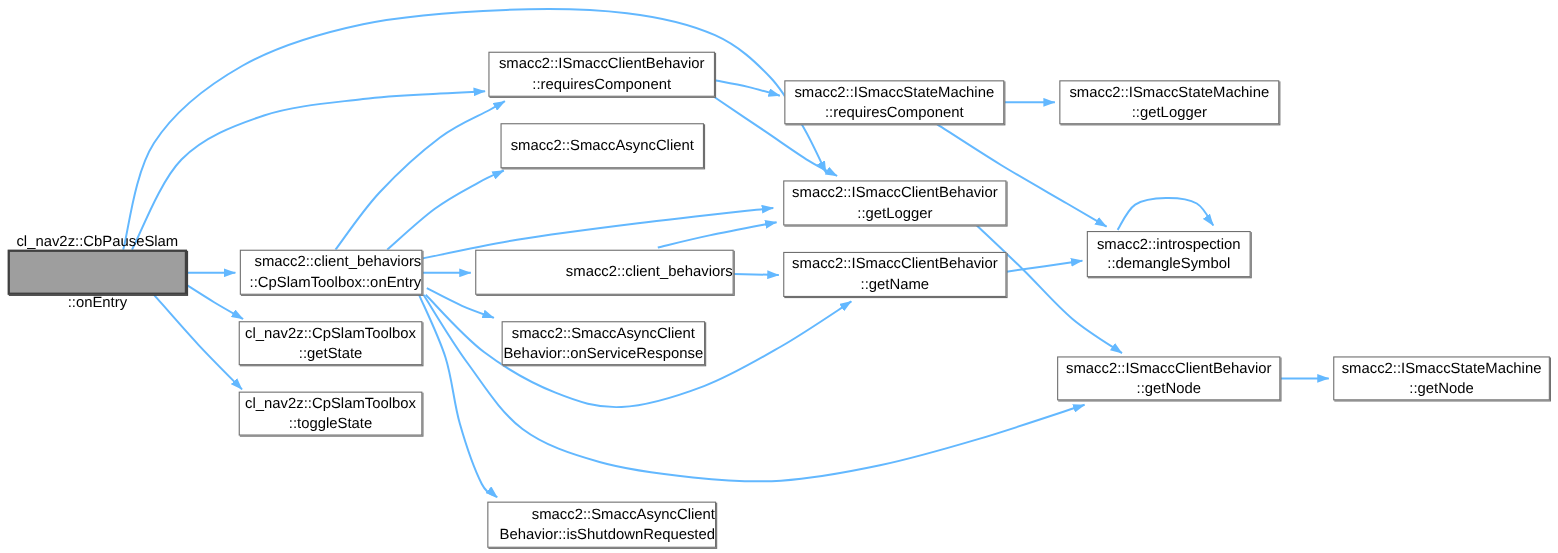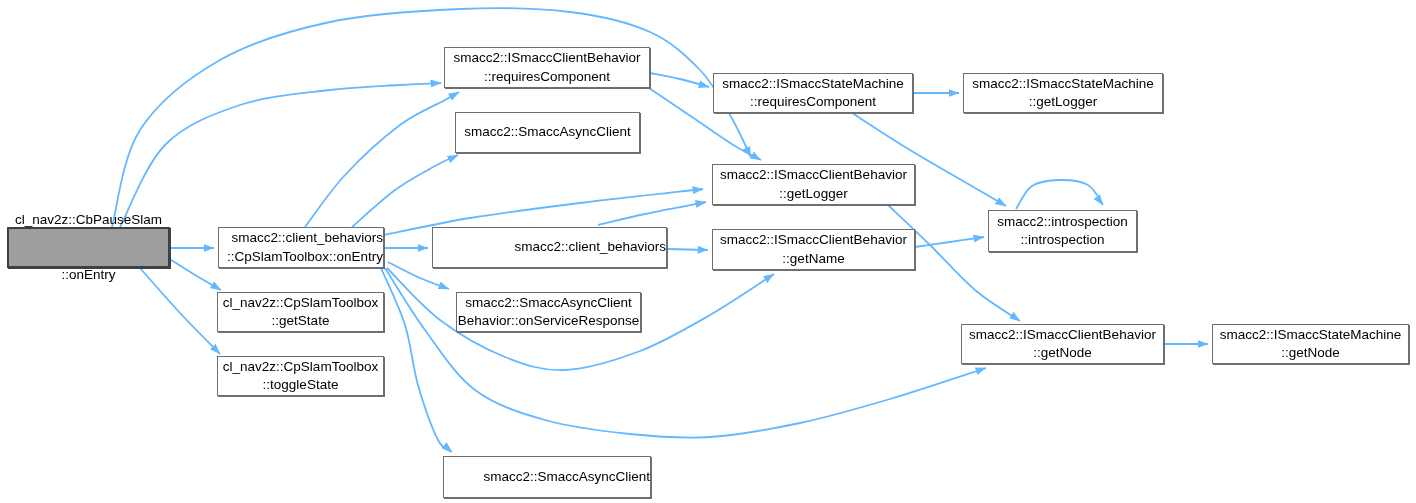--- a/index.html
+++ b/index.html
@@ -113,40 +113,41 @@
       </div>
       <div class="node left" style="left: 432px; top: 227px; width: 235px; height: 41px;">
         <div class="lbl">smacc2::client_behaviors</div>
       </div>
       <div class="node" style="left: 456px; top: 292px; width: 185px; height: 40px;">
         <div class="lbl">smacc2::SmaccAsyncClient</div>
         <div class="lbl">Behavior::onServiceResponse</div>
       </div>
       <div class="node left" style="left: 443px; top: 456px; width: 208px; height: 42px;">
         <div class="lbl">smacc2::SmaccAsyncClient</div>
+        <div class="lbl">Behavior::isShutdownRequested</div>
       </div>
       <div class="node" style="left: 713px; top: 73px; width: 200px; height: 40px;">
         <div class="lbl">smacc2::ISmaccStateMachine</div>
         <div class="lbl">::requiresComponent</div>
       </div>
       <div class="node" style="left: 963px; top: 73px; width: 200px; height: 40px;">
         <div class="lbl">smacc2::ISmaccStateMachine</div>
         <div class="lbl">::getLogger</div>
       </div>
       <div class="node" style="left: 712px; top: 164px; width: 203px; height: 41px;">
         <div class="lbl">smacc2::ISmaccClientBehavior</div>
         <div class="lbl">::getLogger</div>
       </div>
       <div class="node" style="left: 712px; top: 229px; width: 203px; height: 41px;">
         <div class="lbl">smacc2::ISmaccClientBehavior</div>
         <div class="lbl">::getName</div>
       </div>
       <div class="node" style="left: 988px; top: 210px; width: 149px; height: 42px; text-align: center;">
         <div class="lbl">smacc2::introspection</div>
-        <div class="lbl">::introspection</div>
+        <div class="lbl">::demangleSymbol</div>
       </div>
       <div class="node" style="left: 961px; top: 324px; width: 203px; height: 40px;">
         <div class="lbl">smacc2::ISmaccClientBehavior</div>
         <div class="lbl">::getNode</div>
       </div>
       <div class="node" style="left: 1212px; top: 324px; width: 197px; height: 40px;">
         <div class="lbl">smacc2::ISmaccStateMachine</div>
         <div class="lbl">::getNode</div>
       </div>
     </div>

